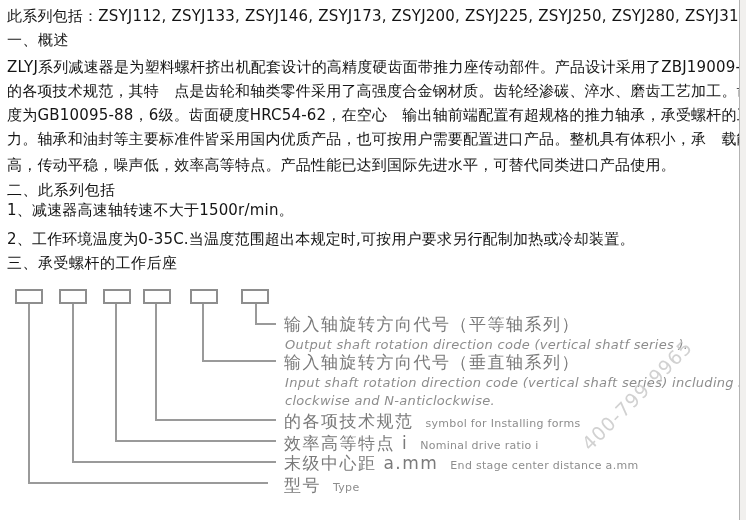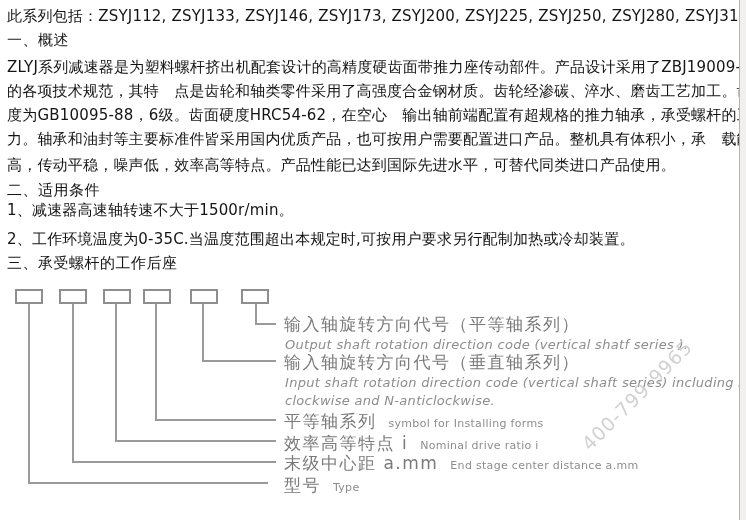--- a/index.html
+++ b/index.html
@@ -36,21 +36,21 @@
 
 <div class="tl" style="top:7px">此系列包括：ZSYJ112, ZSYJ133, ZSYJ146, ZSYJ173, ZSYJ200, ZSYJ225, ZSYJ250, ZSYJ280, ZSYJ315, ZSYJ375, ZSYJ420, ZSYJ450。</div>
 <div class="tl heading" style="top:33px">一、概述</div>
 
 <div class="tl" style="top:58px">ZLYJ系列减速器是为塑料螺杆挤出机配套设计的高精度硬齿面带推力座传动部件。产品设计采用了ZBJ19009-88所规定</div>
 <div class="tl" style="top:82px">的各项技术规范，其特　点是齿轮和轴类零件采用了高强度合金钢材质。齿轮经渗碳、淬水、磨齿工艺加工。齿轮精</div>
 <div class="tl" style="top:106px">度为GB10095-88，6级。齿面硬度HRC54-62，在空心　输出轴前端配置有超规格的推力轴承，承受螺杆的工作后座</div>
 <div class="tl" style="top:130px">力。轴承和油封等主要标准件皆采用国内优质产品，也可按用户需要配置进口产品。整机具有体积小，承　载能力</div>
 <div class="tl" style="top:156px">高，传动平稳，噪声低，效率高等特点。产品性能已达到国际先进水平，可替代同类进口产品使用。</div>
 
-<div class="tl heading" style="top:183px">二、适用条件</div>
+<div class="tl heading" style="top:183px">二、此系列包括</div>
 <div class="tl" style="top:201px">1、减速器高速轴转速不大于1500r/min。</div>
 <div class="tl" style="top:230px">2、工作环境温度为0-35C.当温度范围超出本规定时,可按用户要求另行配制加热或冷却装置。</div>
 
 <div class="tl heading" style="top:256px">三、承受螺杆的工作后座</div>
 
 <div>
 
   <div class="box" style="left:15px"></div>
   <div class="box" style="left:59px"></div>
   <div class="box" style="left:103px"></div>
@@ -72,21 +72,21 @@
   <div class="hline" style="left:72px;top:461px;width:204px"></div>
   <div class="hline" style="left:28px;top:482px;width:240px"></div>
 
   <div class="dzh" style="top:315px">输入轴旋转方向代号（平等轴系列）</div>
   <div class="den" style="top:337px">Output shaft rotation direction code (vertical shatf series ).</div>
 
   <div class="dzh" style="top:353px">输入轴旋转方向代号（垂直轴系列）</div>
   <div class="den" style="top:375px">Input shaft rotation direction code (vertical shaft series) including S-</div>
   <div class="den" style="top:393px">clockwise and N-anticlockwise.</div>
 
-  <div class="dzh" style="top:412px"><span>平等轴系列</span><span class="den-inline">symbol for Installing forms</span></div>
+  <div class="dzh" style="top:412px"><span>的各项技术规范</span><span class="den-inline">symbol for Installing forms</span></div>
 
   <div class="dzh" style="top:434px"><span>效率高等特点 i</span><span class="den-inline">Nominal drive ratio i</span></div>
 
   <div class="dzh" style="top:454px"><span>末级中心距 a.mm</span><span class="den-inline">End stage center distance a.mm</span></div>
 
   <div class="dzh" style="top:476px"><span>型号</span><span class="den-inline">Type</span></div>
 
   <div class="watermark">400-799-9965</div>
 </div>
 

